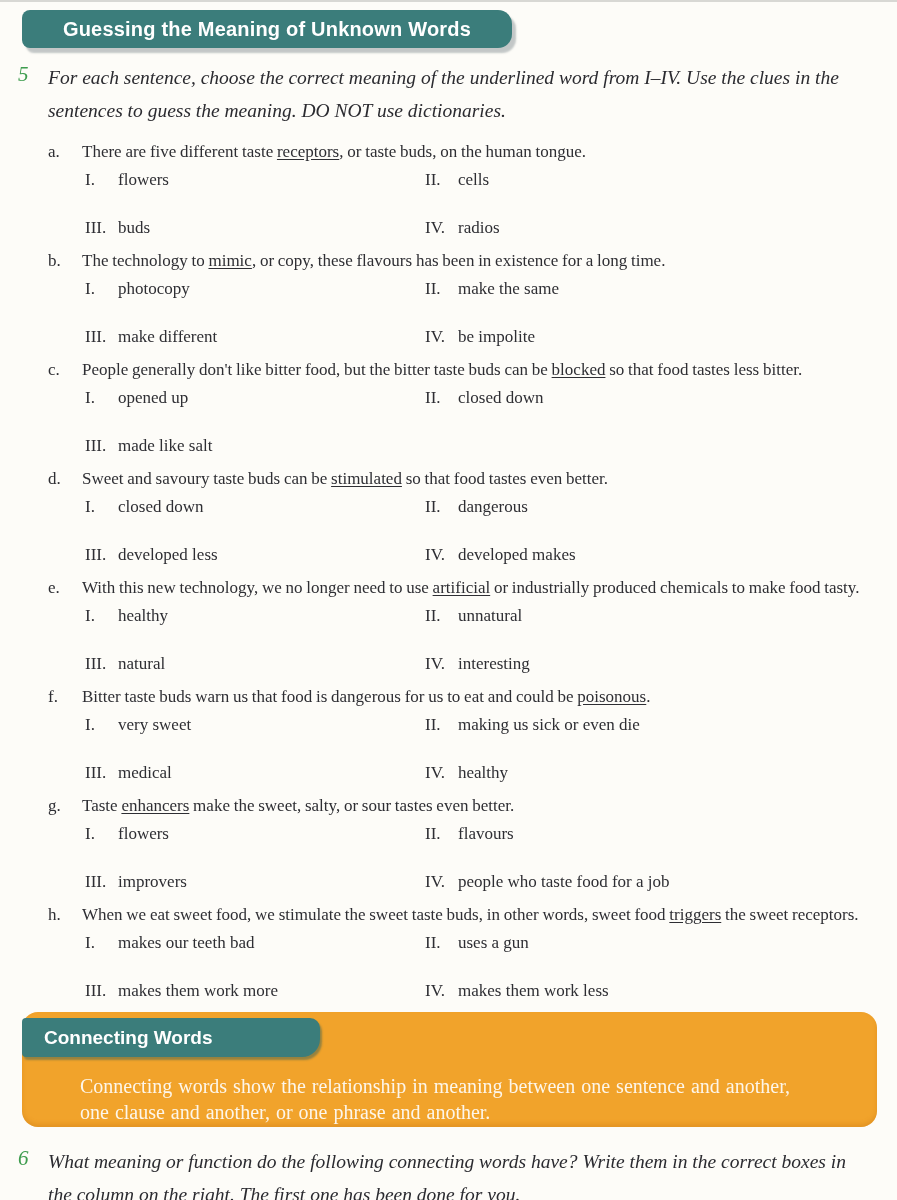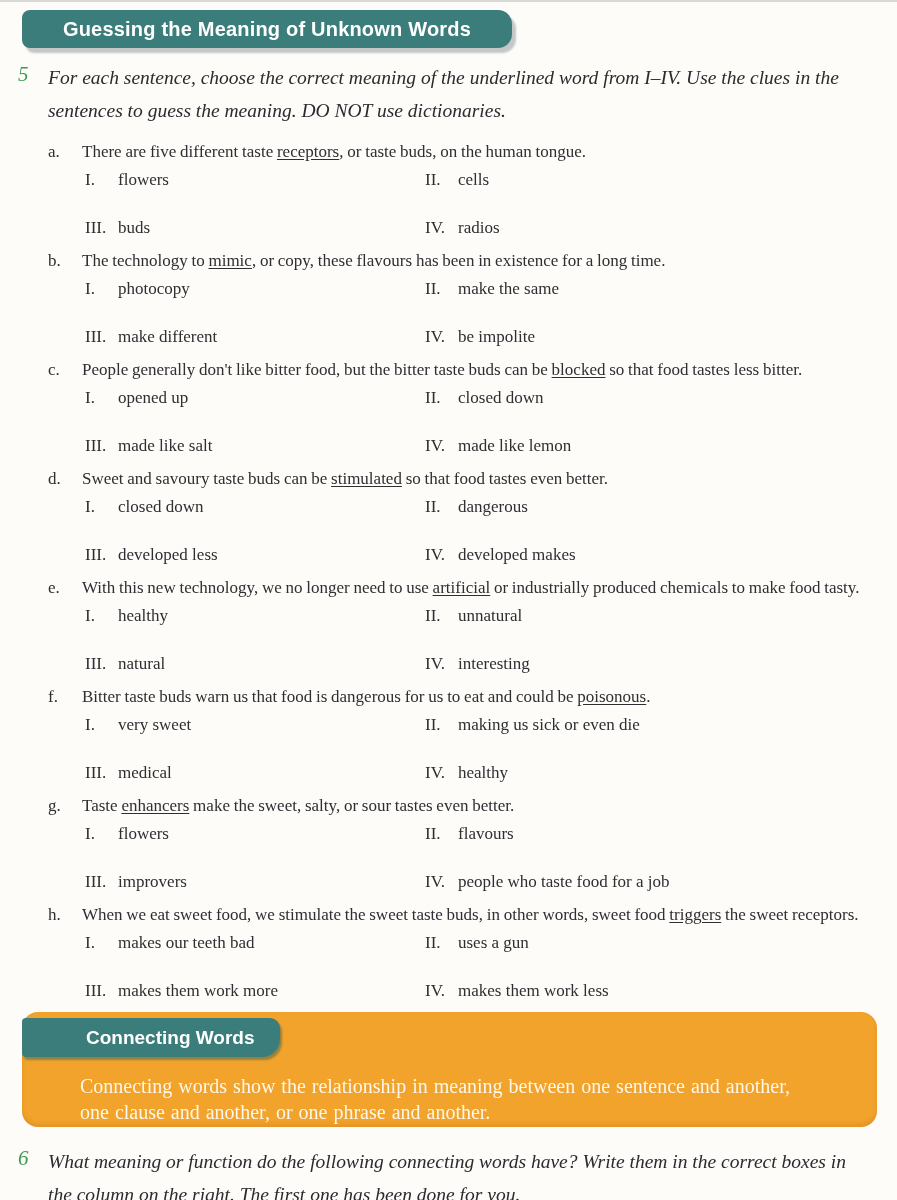--- a/index.html
+++ b/index.html
@@ -83,24 +83,24 @@
     background: #f1a32b;
     border-radius: 16px;
     box-sizing: border-box;
     padding: 50px 62px 0 46px;
     box-shadow: inset 0 -3px 4px rgba(200,120,20,0.35);
   }
   .banner-tab {
     position: absolute;
     top: 6px;
     left: 0;
-    width: 258px;
+    width: 298px;
     height: 39px;
     font-size: 19px;
-    padding-left: 64px;
+    padding-left: 22px;
     box-sizing: border-box;
     border-radius: 4px 10px 18px 4px;
     box-shadow: 2px 3px 2px rgba(40,90,88,0.45);
   }
   .connect-text {
     margin: 12px;
     color: #fdf6ea;
     font-size: 20px;
     line-height: 25.5px;
     max-width: 725px;
@@ -173,21 +173,20 @@
 
   <div class="item">
     <div class="item-head">
       <span class="item-letter">c.</span>
       <span class="item-sentence"><span>People generally don't like bitter food, but the bitter taste buds can be </span><span class="u">blocked</span><span> so that food tastes less bitter.</span></span>
     </div>
     <div class="options">
       <span class="opt"><span class="n">I.</span><span>opened up</span></span>
       <span class="opt"><span class="n">II.</span><span>closed down</span></span>
       <span class="opt"><span class="n">III.</span><span>made like salt</span></span>
-      <span class="opt"><span class="n">IV.</span><span>made like lemon</span></span>
     </div>
   </div>
 
   <div class="item">
     <div class="item-head">
       <span class="item-letter">d.</span>
       <span class="item-sentence"><span>Sweet and savoury taste buds can be </span><span class="u">stimulated</span><span> so that food tastes even better.</span></span>
     </div>
     <div class="options">
       <span class="opt"><span class="n">I.</span><span>closed down</span></span>

